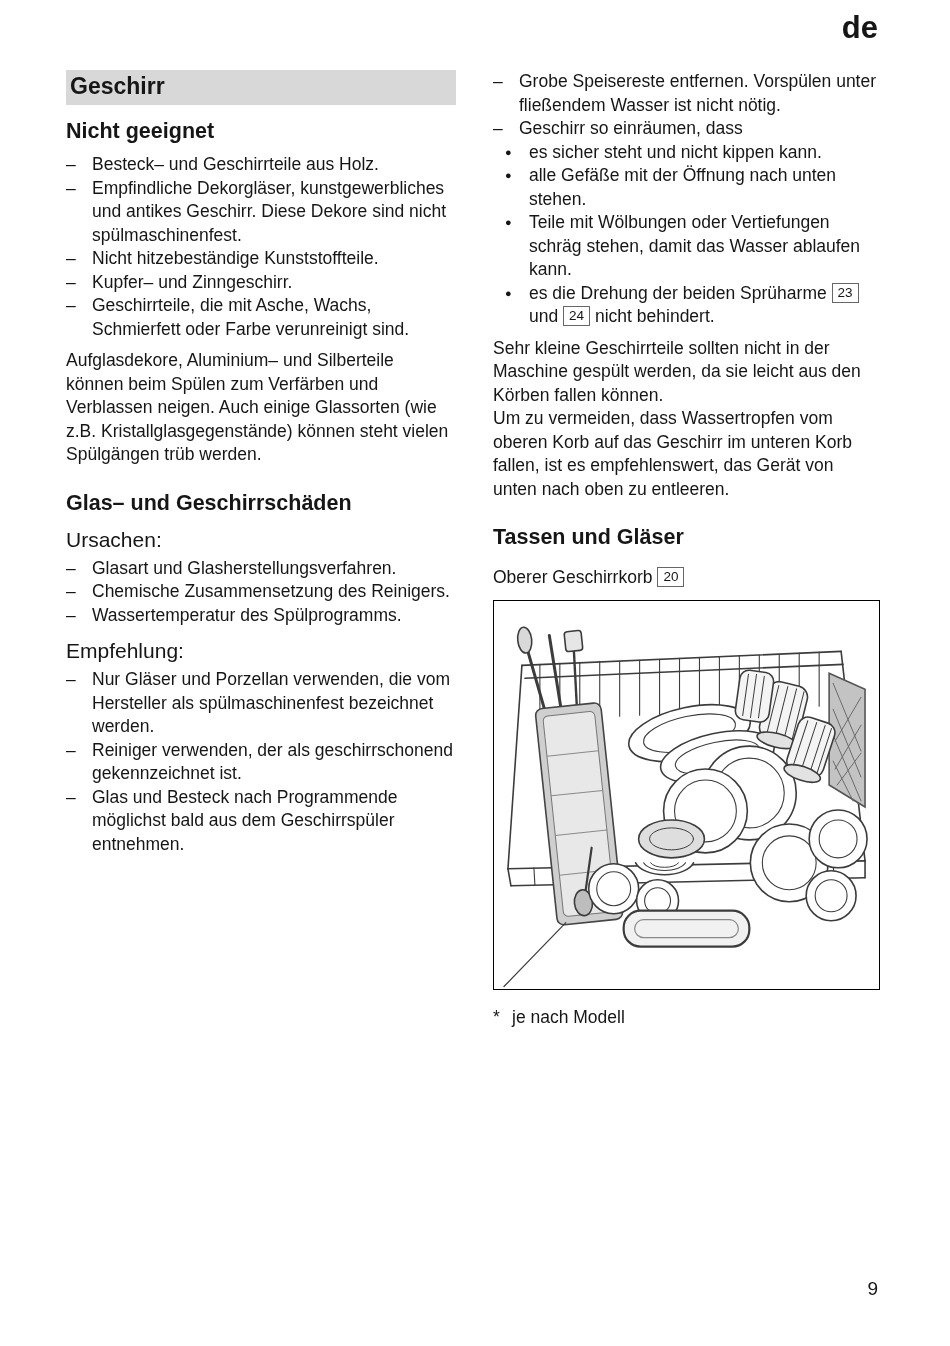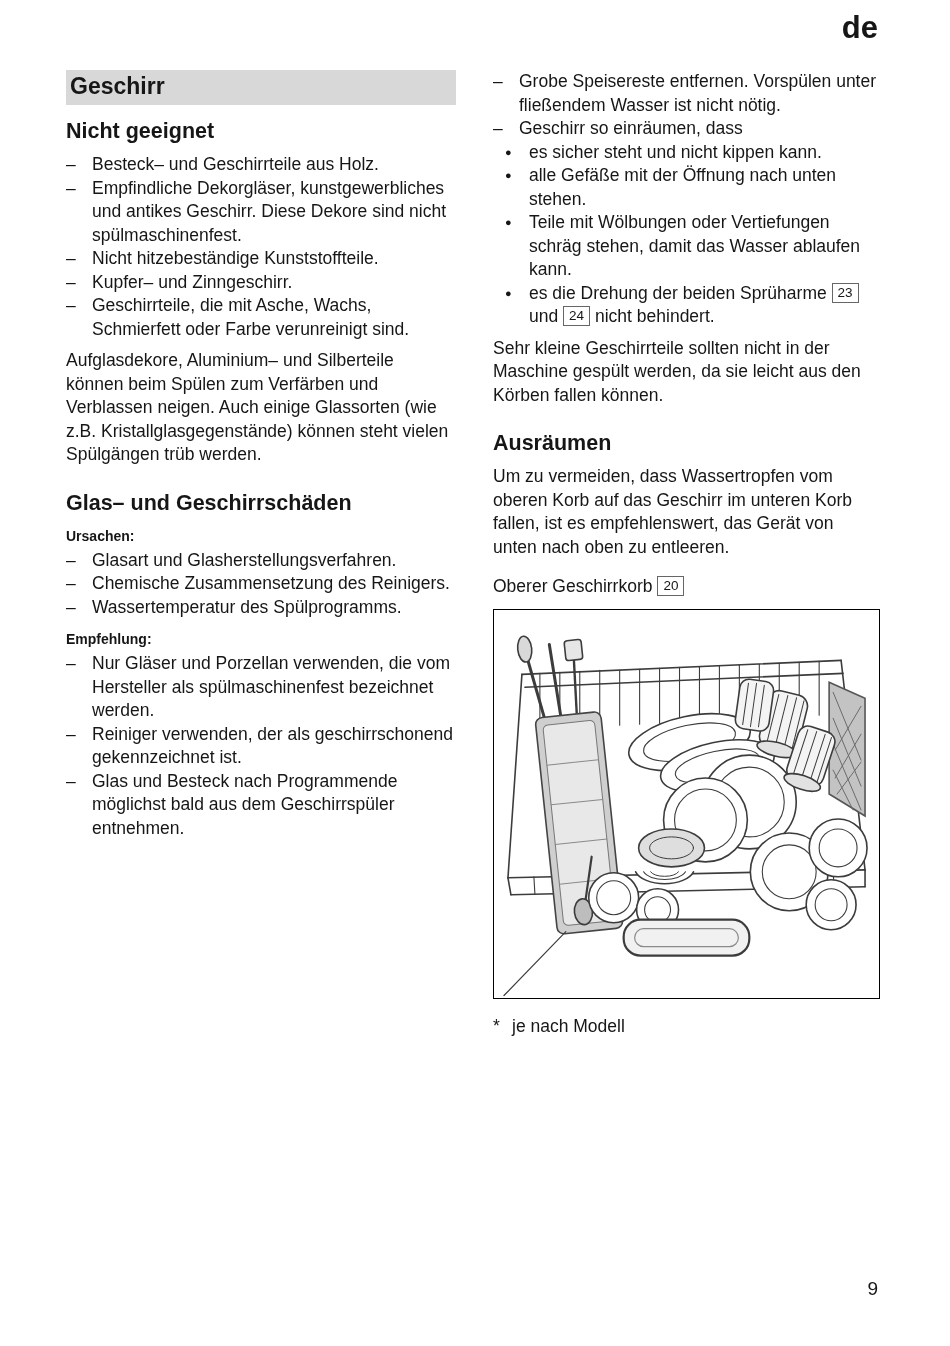--- a/index.html
+++ b/index.html
@@ -15,21 +15,21 @@
   .col-left  { left:66px;  width:390px; }
   .col-right { left:493px; width:388px; }
 
   .bar-title {
     background:#d8d8d8; font-size:23px; font-weight:700;
     padding:3px 4px 5px 4px; margin-bottom:14px;
   }
   h2.sec { font-size:21.5px; font-weight:700; margin:24px 0 9px; }
   .col-left  h2.first { margin-top:14px; }
   .col-right h2.first { margin-top:2px; }
-  h3.lbl { font-size:14px; font-weight:700; margin:12px 0 5px; }
+  h3.lbl { font-size:21px; font-weight:400; margin:12px 0 5px; }
 
   .body, .li, .footnote { font-size:17.5px; line-height:23.5px; }
   .body { margin-top:8px; }
 
   .li { display:flex; }
   .li .marker { flex:0 0 26px; }
   .li .txt { flex:1 1 auto; }
   .sublist { margin-left:12px; }
   .sublist .li .marker { flex:0 0 24px; }
   .dot { font-size:11px; line-height:23.5px; }
@@ -151,23 +151,23 @@
           <span class="refbox">23</span>
           <span>und</span>
           <span class="refbox">24</span>
           <span>nicht behindert.</span>
         </span>
       </div>
     </div>
 
     <p class="body">Sehr kleine Geschirrteile sollten nicht in der Maschine gespült werden, da sie leicht aus den Körben fallen können.</p>
 
-    <h2 class="sec">Ausräumen</h2>
     <p class="body" style="margin-top:0">Um zu vermeiden, dass Wassertropfen vom oberen Korb auf das Geschirr im unteren Korb fallen, ist es empfehlenswert, das Gerät von unten nach oben zu entleeren.</p>
 
+    <h2 class="sec">Tassen und Gläser</h2>
     <p class="body" style="margin-top:16px">
       <span>Oberer Geschirrkorb</span>
       <span class="refbox">20</span>
     </p>
 
     <div class="figure">
       <svg viewBox="0 0 386 388">
         <g stroke="#3c3c3c" stroke-width="1.6" fill="none" stroke-linecap="round">
 
           <g>

